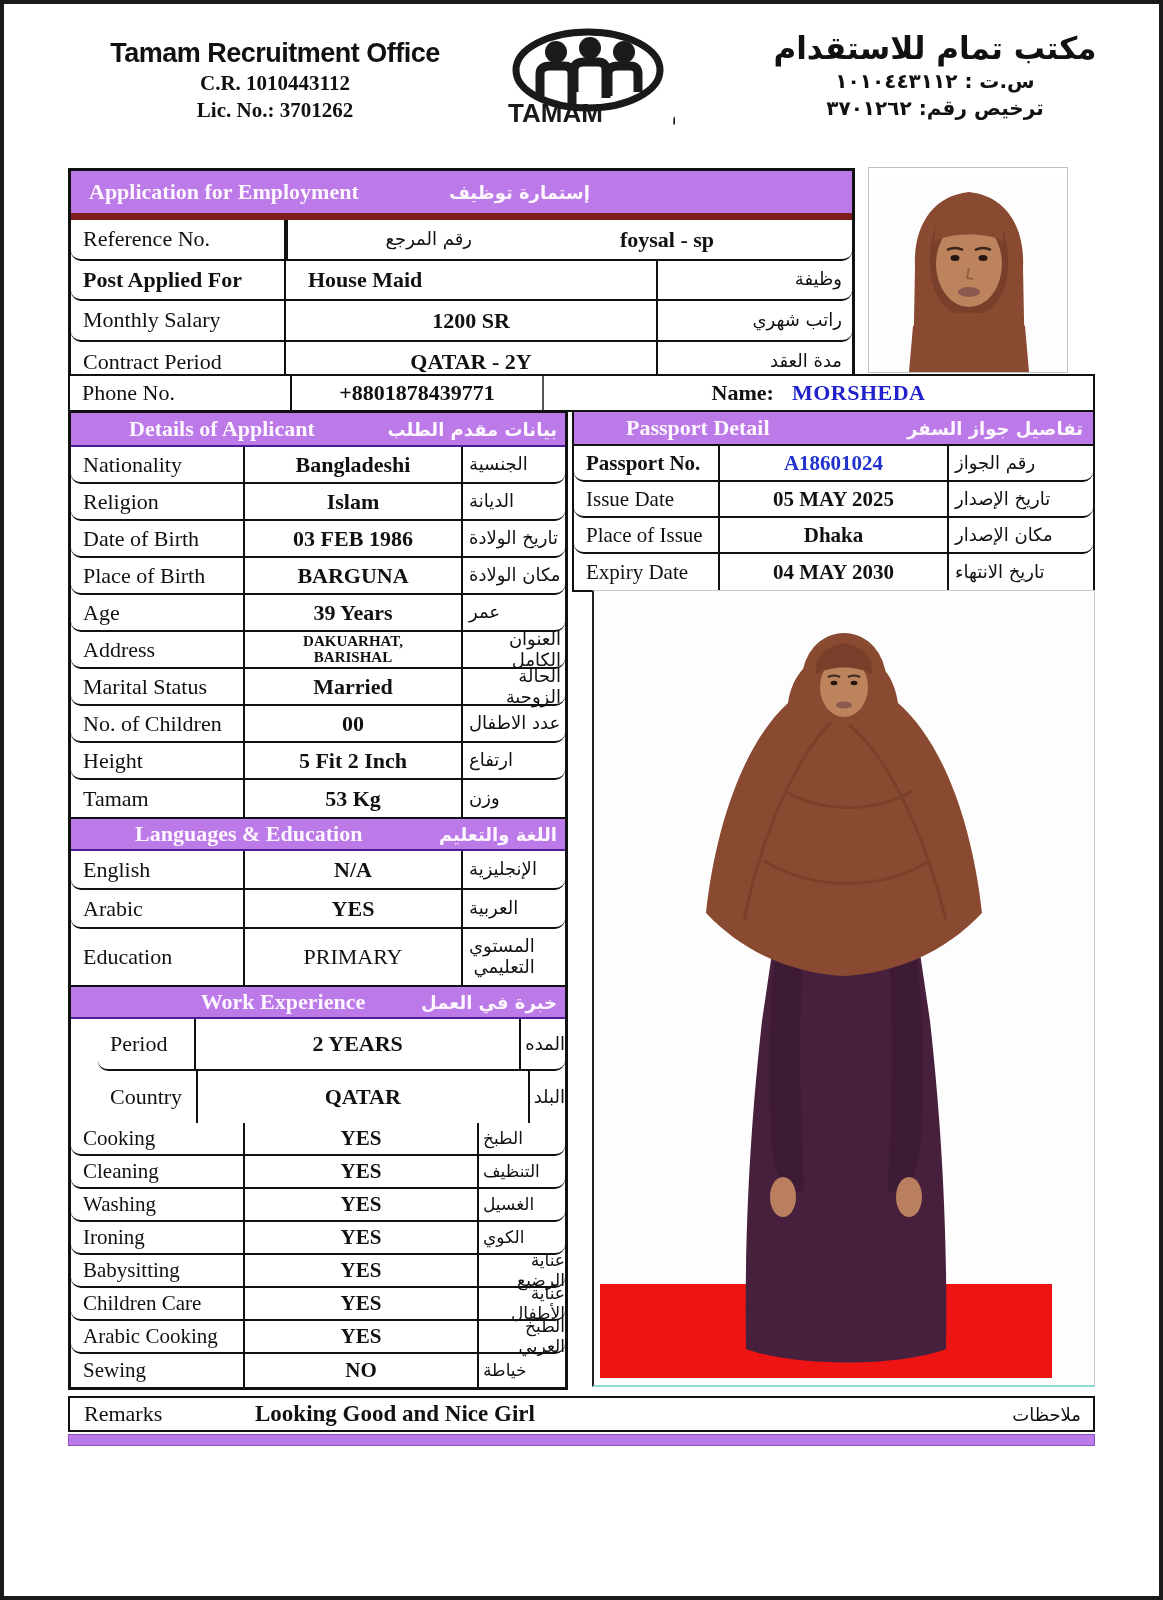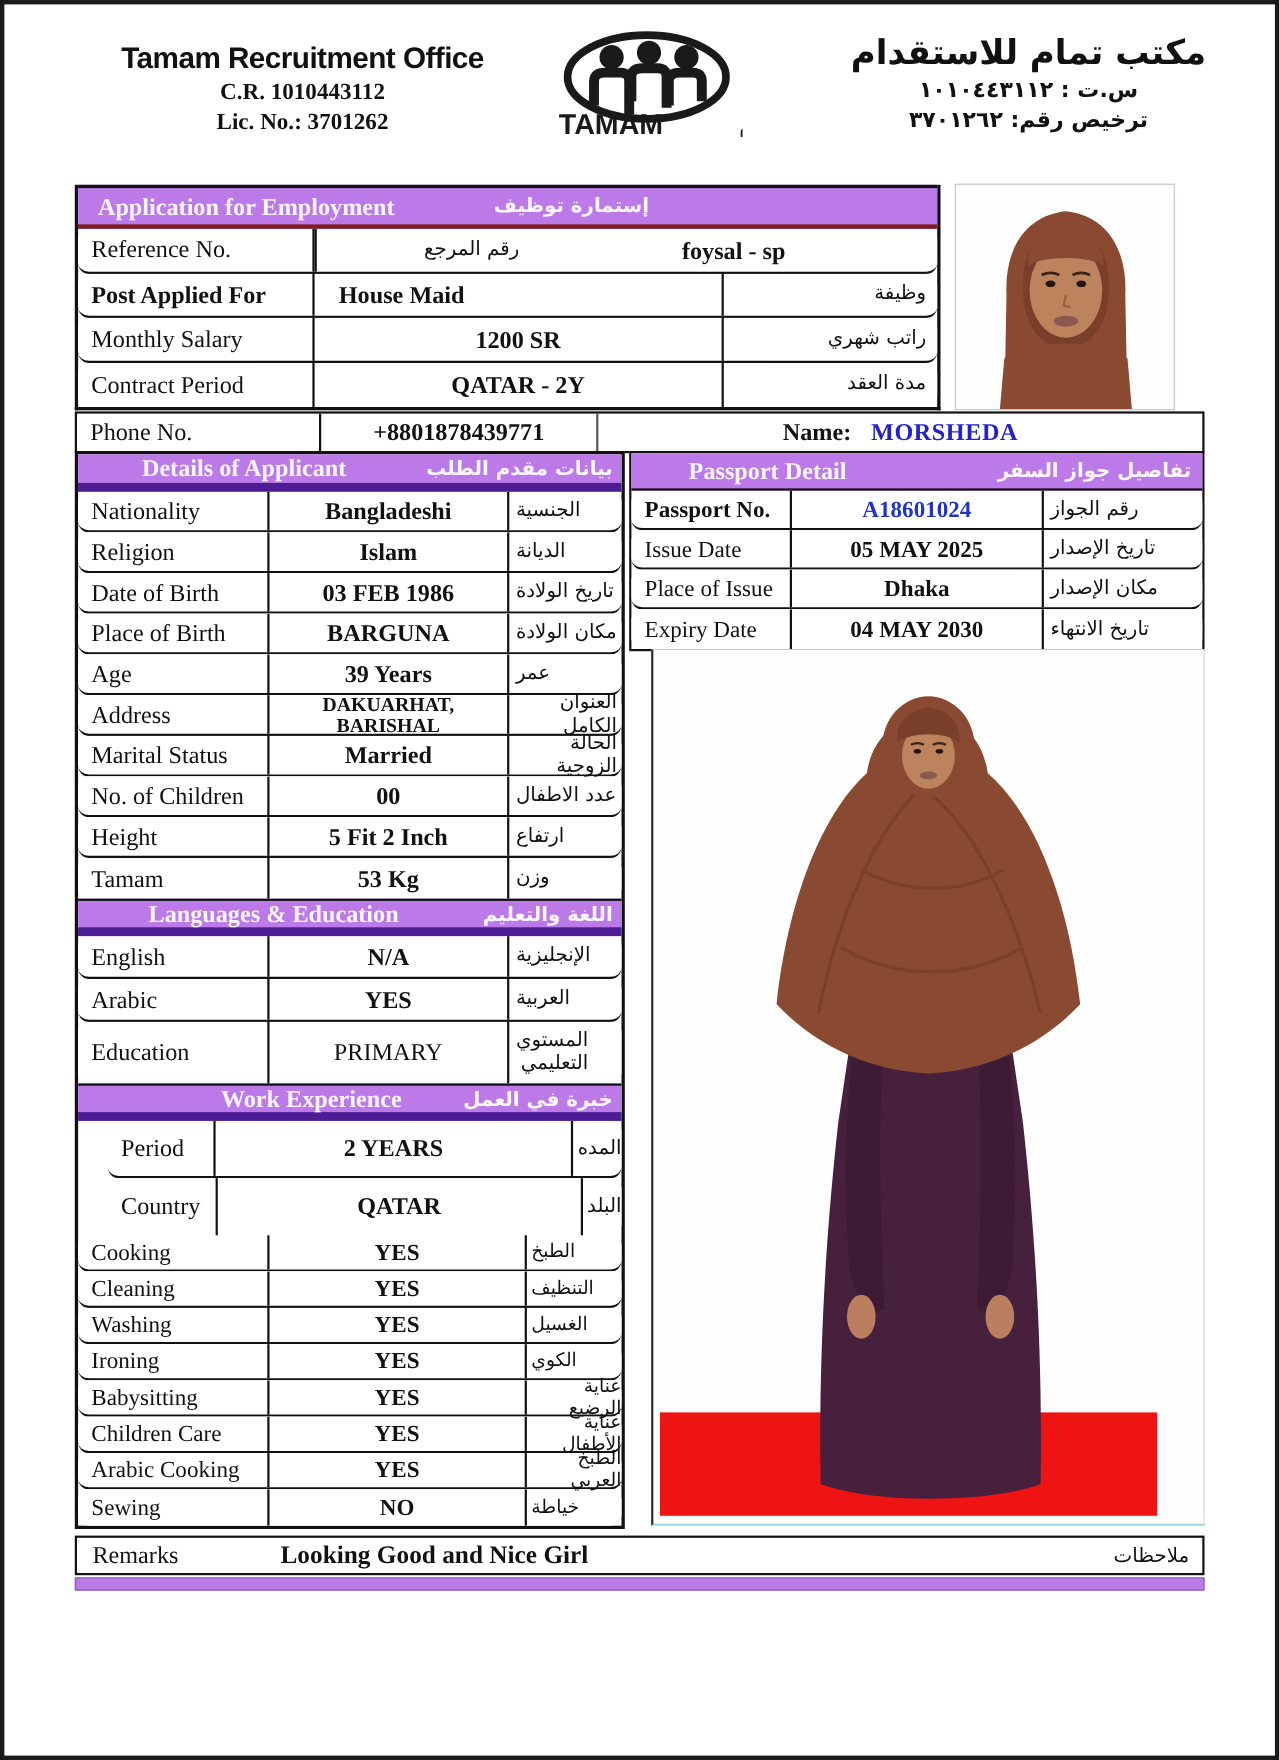--- a/index.html
+++ b/index.html
@@ -20,21 +20,21 @@
   .hdr-ar-title { font-weight:bold; font-size:31px; }
   .hdr-ar-line { font-weight:bold; font-size:20px; margin-top:3px; }
 
   
   .bar { background:#bb7ae8; color:#fdf6ff; font-weight:bold; display:flex; align-items:center; position:relative; border:2px solid #111; }
   .bar .en { font-size:22px; font-family:"Liberation Serif", serif; }
   .bar .ar { font-family:"DejaVu Sans", sans-serif; font-size:18px; direction:rtl; }
 
   
   .top-table { position:absolute; left:68px; top:168px; width:787px; border:3px solid #111; border-top:none; }
-  .bar-app { height:40px; border:none; border-bottom:4px solid #7f1d1d; border-top:3px solid #111; }
+  .bar-app { height:52px; border:none; border-bottom:7px solid #7f1d1d; border-top:3px solid #111; }
   .bar-app .en { padding-left:18px; }
   .bar-app .ar { position:absolute; right:262px; }
   .trow { display:flex; border-bottom:2px solid #111; background:#fff;border-radius:10px; }
   .trow:last-child { border-bottom:none; }
   .cell { display:flex; align-items:center; }
   .c-label { border-right:2px solid #111; padding-left:12px; font-size:22px; }
   .c-value { justify-content:center; font-weight:bold; font-size:22px; text-align:center; white-space:pre-line; line-height:1.05; }
   .c-ar { border-left:2px solid #111; font-family:"DejaVu Sans", sans-serif; font-size:18px; direction:rtl; justify-content:flex-start; padding-right:10px; white-space:pre-line; line-height:1.15; }
   .top-table .trow { height:40.5px; }
   .top-table .c-label { width:215px; }
@@ -45,36 +45,36 @@
 
   
   .phone-row { position:absolute; left:68px; top:374px; width:1027px; height:38px; border:2px solid #111; display:flex; background:#fff; }
   .phone-row .c-label { width:222px; font-size:22px; }
   .phone-row .c-phone { width:252px; justify-content:center; font-weight:bold; font-size:22px; border-right:2px solid #555; }
   .phone-row .c-name { flex:1; justify-content:center; gap:18px; font-weight:bold; font-size:22px; }
   .name-value { color:#2222cc; letter-spacing:.5px; }
 
   
   .left-col { position:absolute; left:68px; top:410px; width:500px; border:3px solid #111; background:#fff; }
-  .bar-sub { height:34px; border:none; border-bottom:8px solid #4c1d95; border-top:2px solid #111; }
+  .bar-sub { height:34px; border:none; border-bottom:2px solid #4c1d95; border-top:2px solid #111; }
   .left-col > .bar-sub:first-child { border-top:none; }
   .bar-details .en { margin-left:58px; }
   .bar-details .ar { position:absolute; right:8px; }
   .bar-lang .en { margin-left:64px; }
   .bar-lang .ar { position:absolute; right:8px; }
   .bar-work .en { position:absolute; left:0; right:70px; text-align:center; }
   .bar-work .ar { position:absolute; right:8px; }
   .bar-skills .en { margin-left:14px; font-size:20px; }
   .bar-skills .ar { position:absolute; right:8px; }
 
   .details-rows .trow { height:37px; }
   .details-rows .c-label { width:174px; }
   .details-rows .c-value { width:216px; }
   .details-rows .c-ar { flex:1; padding-right:4px; padding-left:6px; justify-content:flex-end; }
-  .details-rows .trow:nth-child(6) .c-value { font-size:18px; }
+  .details-rows .trow:nth-child(6) .c-value { font-size:15px; }
   .details-rows .trow:last-child { border-bottom:none; }
 
   .lang-rows .trow { height:39px; }
   .lang-rows .c-label { width:174px; }
   .lang-rows .c-value { width:216px; }
   .lang-rows .c-ar { flex:1; padding-right:0; padding-left:6px; justify-content:flex-end; }
   .lang-rows .trow:nth-child(3) { height:56px; }
   .lang-rows .trow:nth-child(3) .c-value { font-weight:normal; }
   .lang-rows .trow:last-child { border-bottom:none; }
 

